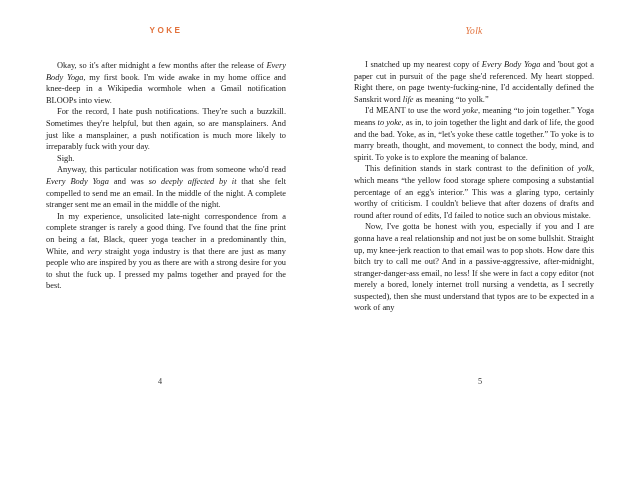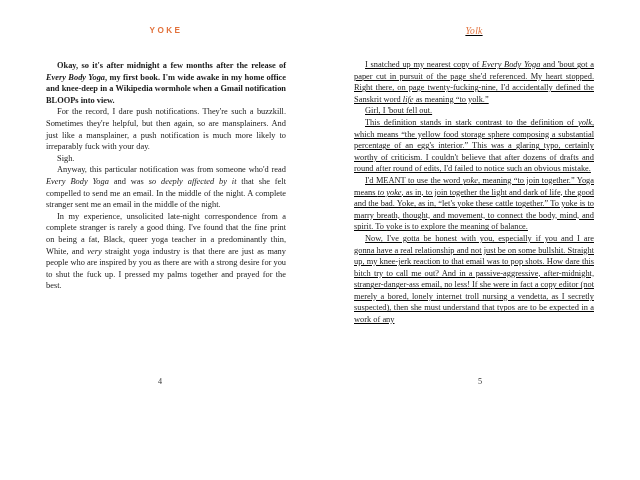--- a/index.html
+++ b/index.html
@@ -23,21 +23,20 @@
     position: relative;
     width: 320px;
     height: 416px;
     box-sizing: border-box;
   }
   .page-left {
     padding: 26px 34px 0 46px;
   }
   .page-right {
     padding: 26px 46px 0 34px;
-    text-decoration: underline;
   }
   .running-head {
     text-align: center;
     font-size: 8.2px;
     letter-spacing: 2.4px;
     color: #e2723c;
     font-family: "Liberation Sans", sans-serif;
     font-weight: bold;
     margin-bottom: 24px;
     height: 10px;
@@ -61,21 +60,20 @@
     hyphens: auto;
   }
   .textblock p {
     margin: 0;
     text-indent: 11px;
   }
   .dropcap-para {
     position: relative;
     text-indent: 0;
     min-height: 30px;
-    font-weight: bold;
   }
   em { font-style: italic; }
   .folio {
     position: absolute;
     bottom: 30px;
     width: 100%;
     left: 0;
     text-align: center;
     font-size: 8.2px;
     color: #333333;
@@ -84,33 +82,32 @@
 </style>
 </head>
 <body>
 
 <div class="spread">
 
   <div class="page page-left">
     <div class="running-head">YOKE</div>
     <div class="textblock">
       <p class="dropcap-para">Okay, so it's after midnight a few months after the release of <em>Every Body Yoga</em>, my first book. I'm wide awake in my home office and knee-deep in a Wikipedia wormhole when a Gmail notification BLOOPs into view.</p>
-      <p>For the record, I dare push notifications. They're such a buzzkill. Sometimes they're helpful, but then again, so are mansplainers. And just like a mansplainer, a push notification is much more likely to irreparably fuck with your day.</p>
+      <p>For the record, I hate push notifications. They're such a buzzkill. Sometimes they're helpful, but then again, so are mansplainers. And just like a mansplainer, a push notification is much more likely to irreparably fuck with your day.</p>
       <p>Sigh.</p>
       <p>Anyway, this particular notification was from someone who'd read <em>Every Body Yoga</em> and was <em>so deeply affected by it</em> that she felt compelled to send me an email. In the middle of the night. A complete stranger sent me an email in the middle of the night.</p>
       <p>In my experience, unsolicited late-night correspondence from a complete stranger is rarely a good thing. I've found that the fine print on being a fat, Black, queer yoga teacher in a predominantly thin, White, and <em>very</em> straight yoga industry is that there are just as many people who are inspired by you as there are with a strong desire for you to shut the fuck up. I pressed my palms together and prayed for the best.</p>
     </div>
     <div class="folio">4</div>
   </div>
 
   <div class="page page-right">
     <div class="running-head-right">Yolk</div>
     <div class="textblock">
       <p>I snatched up my nearest copy of <em>Every Body Yoga</em> and 'bout got a paper cut in pursuit of the page she'd referenced. My heart stopped. Right there, on page twenty-fucking-nine, I'd accidentally defined the Sanskrit word <em>life</em> as meaning “to yolk.”</p>
-      <p>Girl, I 'bout fell out.</p>
+      <p>I'd MEANT to use the word <em>yoke</em>, meaning “to join together.” Yoga means <em>to yoke</em>, as in, to join together the light and dark of life, the good and the bad. Yoke, as in, “let's yoke these cattle together.” To yoke is to marry breath, thought, and movement, to connect the body, mind, and spirit. To yoke is to explore the meaning of balance.</p>
       <p>This definition stands in stark contrast to the definition of <em>yolk</em>, which means “the yellow food storage sphere composing a substantial percentage of an egg's interior.” This was a glaring typo, certainly worthy of criticism. I couldn't believe that after dozens of drafts and round after round of edits, I'd failed to notice such an obvious mistake.</p>
-      <p>I'd MEANT to use the word <em>yoke</em>, meaning “to join together.” Yoga means <em>to yoke</em>, as in, to join together the light and dark of life, the good and the bad. Yoke, as in, “let's yoke these cattle together.” To yoke is to marry breath, thought, and movement, to connect the body, mind, and spirit. To yoke is to explore the meaning of balance.</p>
       <p>Now, I've gotta be honest with you, especially if you and I are gonna have a real relationship and not just be on some bullshit. Straight up, my knee-jerk reaction to that email was to pop shots. How dare this bitch try to call me out? And in a passive-aggressive, after-midnight, stranger-danger-ass email, no less! If she were in fact a copy editor (not merely a bored, lonely internet troll nursing a vendetta, as I secretly suspected), then she must understand that typos are to be expected in a work of any</p>
     </div>
     <div class="folio">5</div>
   </div>
 
 </div>
 
 </body></html>

